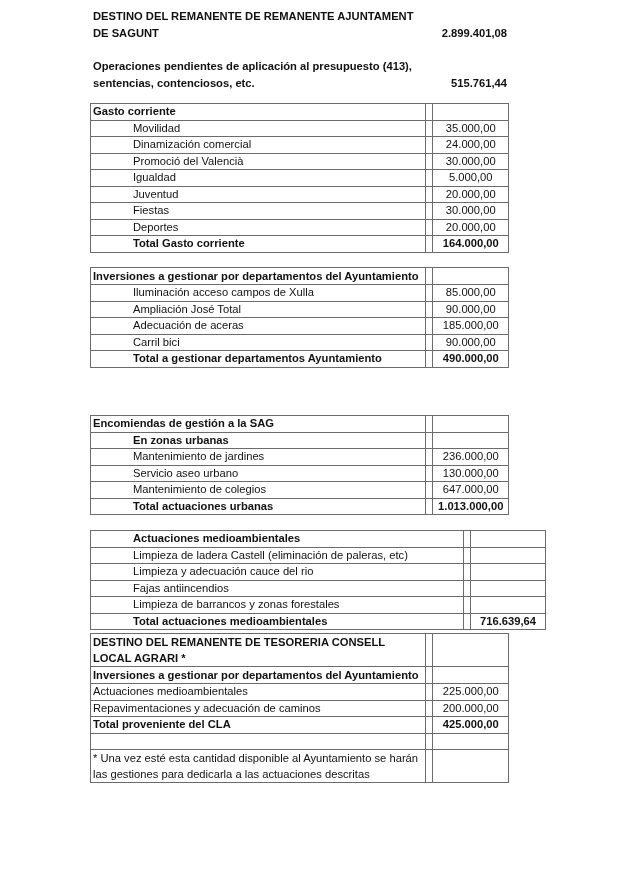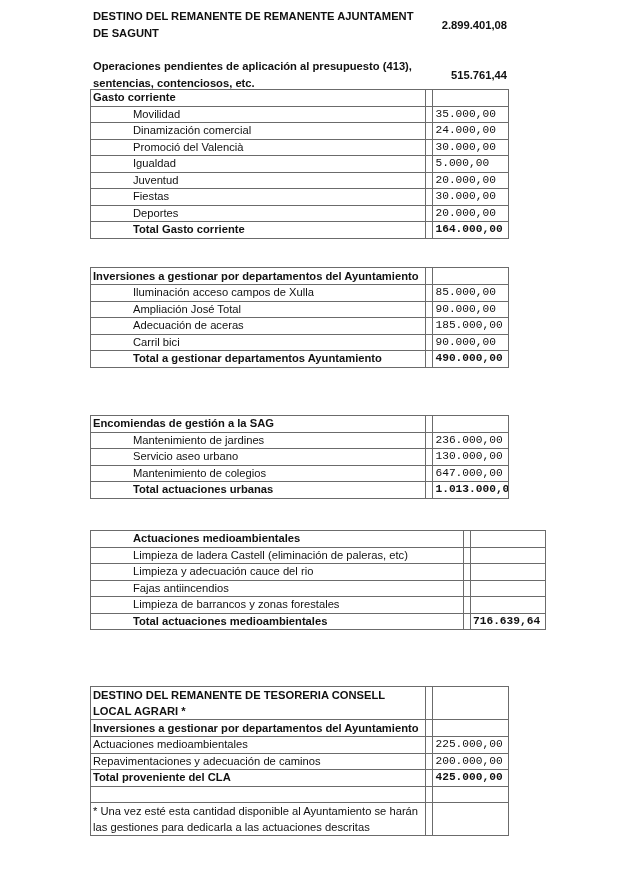--- a/index.html
+++ b/index.html
@@ -1,44 +1,44 @@
 <!DOCTYPE html>
 <html><head>
 <meta charset="utf-8">
 <style>
   html, body { margin: 0; padding: 0; background: #ffffff; }
   body { width: 634px; height: 896px; position: relative; overflow: hidden;
          font-family: "Liberation Sans", sans-serif; color: #111; font-size: 11.2px; }
   .hdr { position: absolute; left: 93px; width: 416px; font-weight: bold; line-height: 16.5px; }
   .hdr .txt { display: block; width: 330px; }
-  .hdr .amt { position: absolute; right: 2px; bottom: 8px; }
+  .hdr .amt { position: absolute; right: 2px; bottom: 0; }
   table.t { position: absolute; left: 90px; width: 419px; border-collapse: collapse;
             table-layout: fixed; }
   table.t td { border: 1px solid #6b6b6b; padding: 0 2px; height: 15.5px; line-height: 15.5px;
                vertical-align: top; white-space: nowrap; overflow: hidden; }
   table.t td.c1 { width: 328px; }
   table.t td.c2 { width: 6px; padding: 0; }
-  table.t td.c3 { width: 70px; text-align: left; font-family: Liberation Mono, monospace; }
+  table.t td.c3 { width: 70px; text-align: center; }
   table.t td.ind { padding-left: 42px; }
   table.t td.wrap { white-space: normal; line-height: 16px; }
   .b { font-weight: bold; }
 </style>
 </head>
 <body>
 
 <div class="hdr" style="top:8px;">
   <span class="txt">DESTINO DEL REMANENTE DE REMANENTE AJUNTAMENT DE SAGUNT</span>
   <span class="amt">2.899.401,08</span>
 </div>
 <div class="hdr" style="top:58px;">
   <span class="txt" style="width:340px;">Operaciones pendientes de aplicación al presupuesto (413), sentencias, contenciosos, etc.</span>
   <span class="amt">515.761,44</span>
 </div>
 
-<table class="t" style="top:89px;">
+<table class="t" style="top:103px;">
   <tbody>
       <tr>
     <td class="c1 b">Gasto corriente</td>
     <td class="c2"></td>
         <td class="c3"></td>
   </tr>
   <tr>
         <td class="c1 ind">Movilidad</td>
         <td class="c2"></td>
         <td class="c3">35.000,00</td>
@@ -117,20 +117,25 @@
   </table>
 
 <table class="t" style="top:415px;">
   <tbody>
       <tr>
     <td class="c1 b">Encomiendas de gestión a la SAG</td>
     <td class="c2"></td>
         <td class="c3"></td>
   </tr>
   <tr>
+    <td class="c1 ind b">En zonas urbanas</td>
+    <td class="c2"></td>
+        <td class="c3"></td>
+  </tr>
+  <tr>
         <td class="c1 ind">Mantenimiento de jardines</td>
         <td class="c2"></td>
         <td class="c3">236.000,00</td>
       </tr>
   <tr>
         <td class="c1 ind">Servicio aseo urbano</td>
         <td class="c2"></td>
         <td class="c3">130.000,00</td>
       </tr>
   <tr>
@@ -174,21 +179,21 @@
         <td class="c3"></td>
       </tr>
   <tr>
         <td class="c1 ind b">Total actuaciones medioambientales</td>
         <td class="c2"></td>
         <td class="c3 b">716.639,64</td>
       </tr>
 </tbody>
   </table>
 
-<table class="t" style="top:686px;">
+<table class="t" style="top:633px;">
   <tbody>
       <tr>
     <td class="c1 b wrap">DESTINO DEL REMANENTE DE TESORERIA CONSELL LOCAL AGRARI *</td>
     <td class="c2"></td>
         <td class="c3"></td>
   </tr>
   <tr>
     <td class="c1 b wrap">Inversiones a gestionar por departamentos del Ayuntamiento</td>
     <td class="c2"></td>
         <td class="c3"></td>

